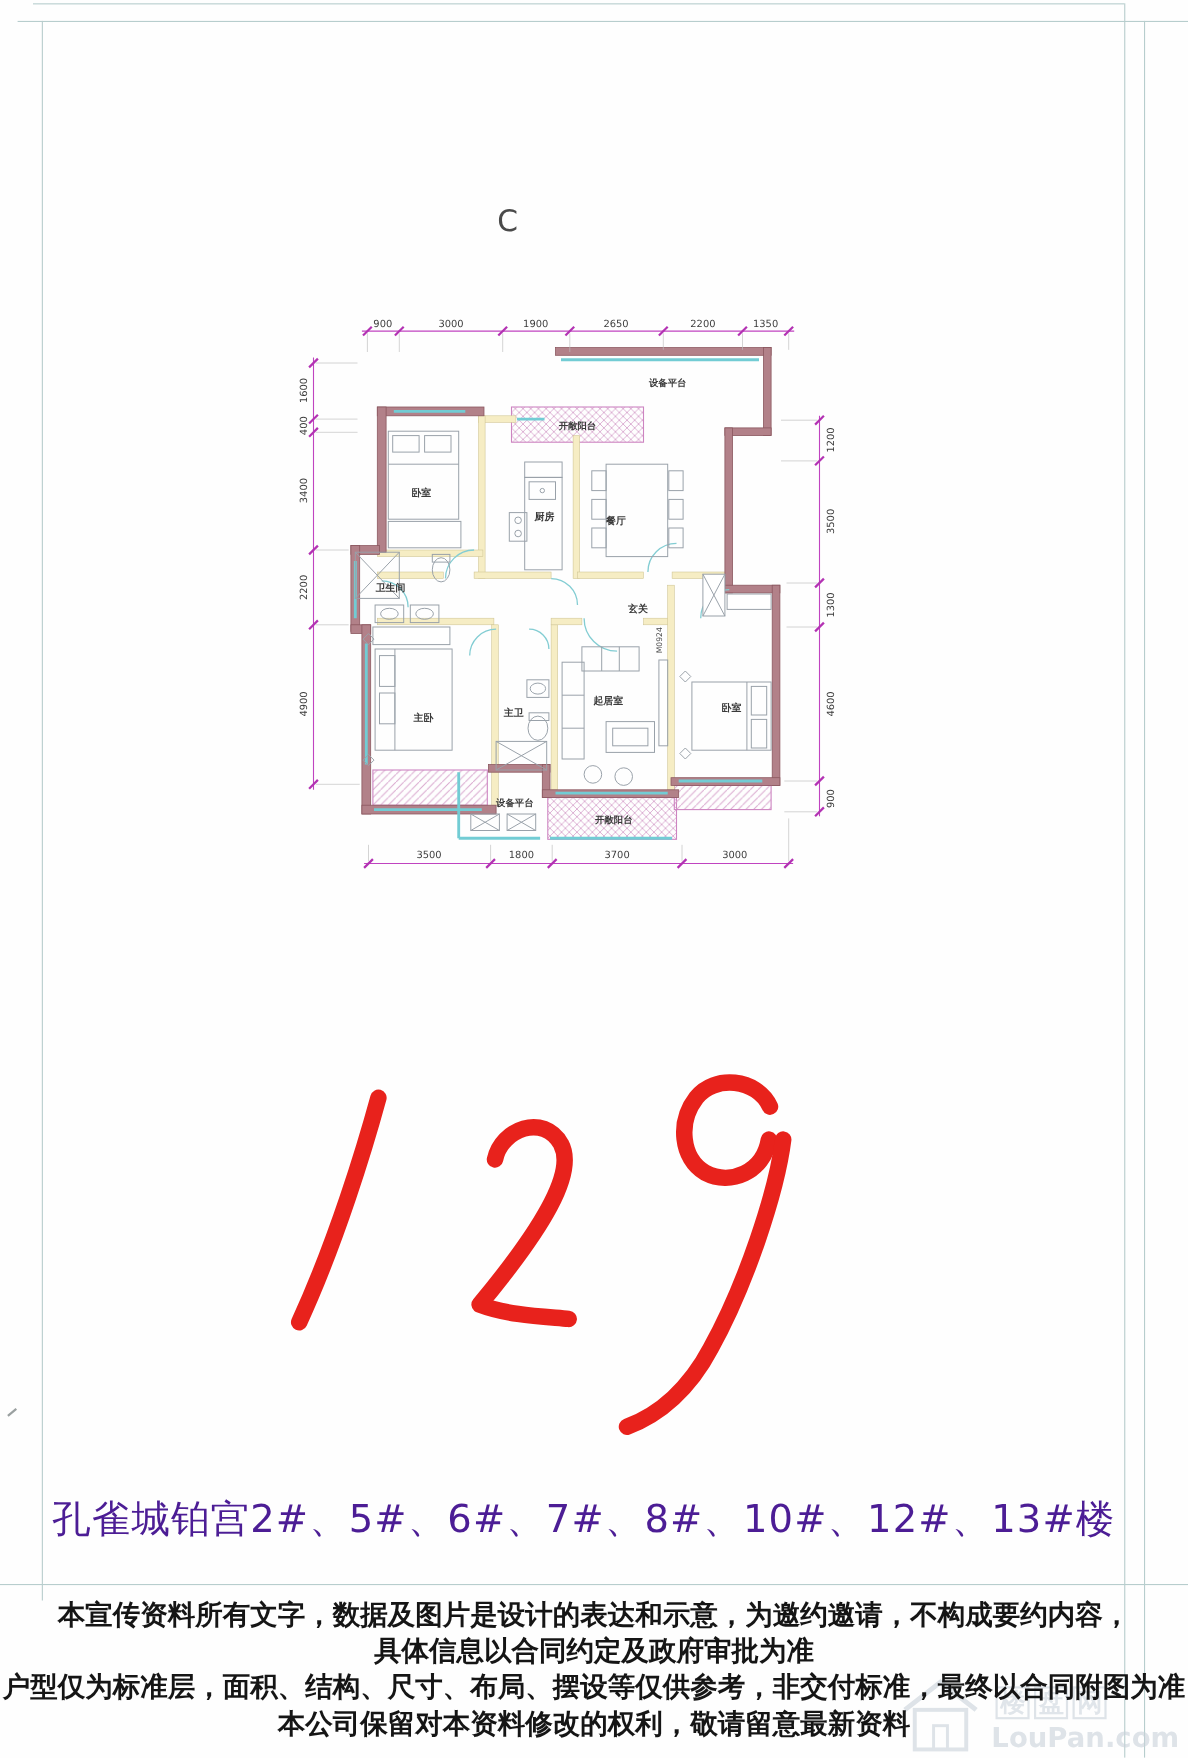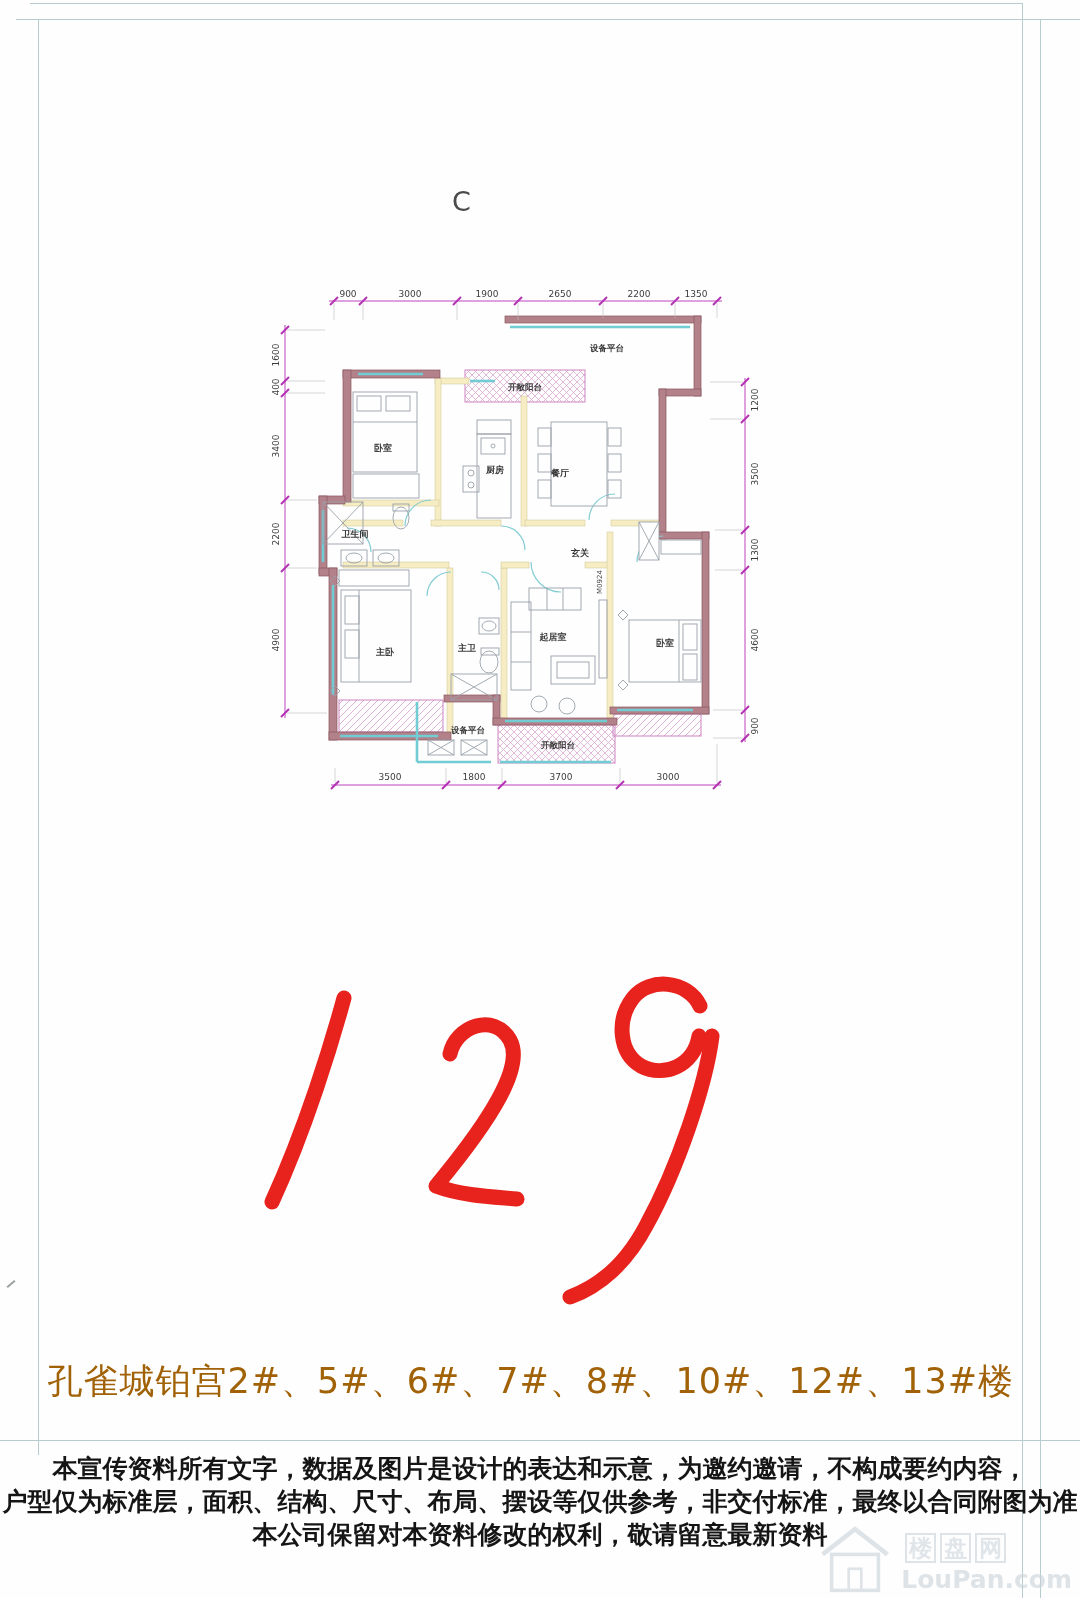--- a/index.html
+++ b/index.html
@@ -7,21 +7,21 @@
        font-family:"DejaVu Sans",sans-serif;overflow:hidden;}
   .page{position:absolute;inset:0;background:#fefefe;}
   .fl{position:absolute;background:#b7cdcd;}
   .stray{position:absolute;left:6px;top:1283px;width:10px;height:2px;background:#9aa0a0;
          transform:rotate(-40deg);}
   .plan-type{position:absolute;left:452px;top:186px;font-size:27px;color:#4a4a4a;
              letter-spacing:2px;}
   .plan-svg{position:absolute;left:255px;top:270px;}
   .bignum-svg{position:absolute;left:0;top:0;}
   .building-line{position:absolute;top:1358px;left:0;right:66px;text-align:right;
-                 font-size:35px;color:#a16207;font-weight:400;letter-spacing:1px;}
+                 font-size:35px;color:#4c1d95;font-weight:400;letter-spacing:1px;}
   .disclaimer{position:absolute;top:1452px;left:0;width:1080px;text-align:center;
               font-family:"Liberation Serif",serif;font-weight:700;font-size:25px;
               color:#151515;line-height:1.32;z-index:2;}
   .disclaimer p{margin:0;}
   .watermark{position:absolute;right:8px;bottom:4px;display:flex;align-items:flex-end;
              gap:6px;opacity:.6;z-index:1;}
   .wm-text{display:flex;flex-direction:column;align-items:flex-start;}
   .wm-chars{display:flex;}
   .wm-chars span{display:inline-block;border:2px solid #c9d2da;font-size:23px;line-height:1.05;
                  padding:1px 2px;margin-left:4px;color:#cdd5dd;font-weight:700;}
@@ -348,17 +348,18 @@
         <span>楼</span>
         <span>盘</span>
         <span>网</span>
       </div>
       <div class="wm-domain">LouPan.com</div>
     </div>
   </div>
 
   <div class="disclaimer">
     <p>本宣传资料所有文字，数据及图片是设计的表达和示意，为邀约邀请，不构成要约内容，</p>
+    <p>具体信息以合同约定及政府审批为准</p>
     <p>户型仅为标准层，面积、结构、尺寸、布局、摆设等仅供参考，非交付标准，最终以合同附图为准</p>
     <p>本公司保留对本资料修改的权利，敬请留意最新资料</p>
   </div>
 
 </div>
 
 </body></html>

